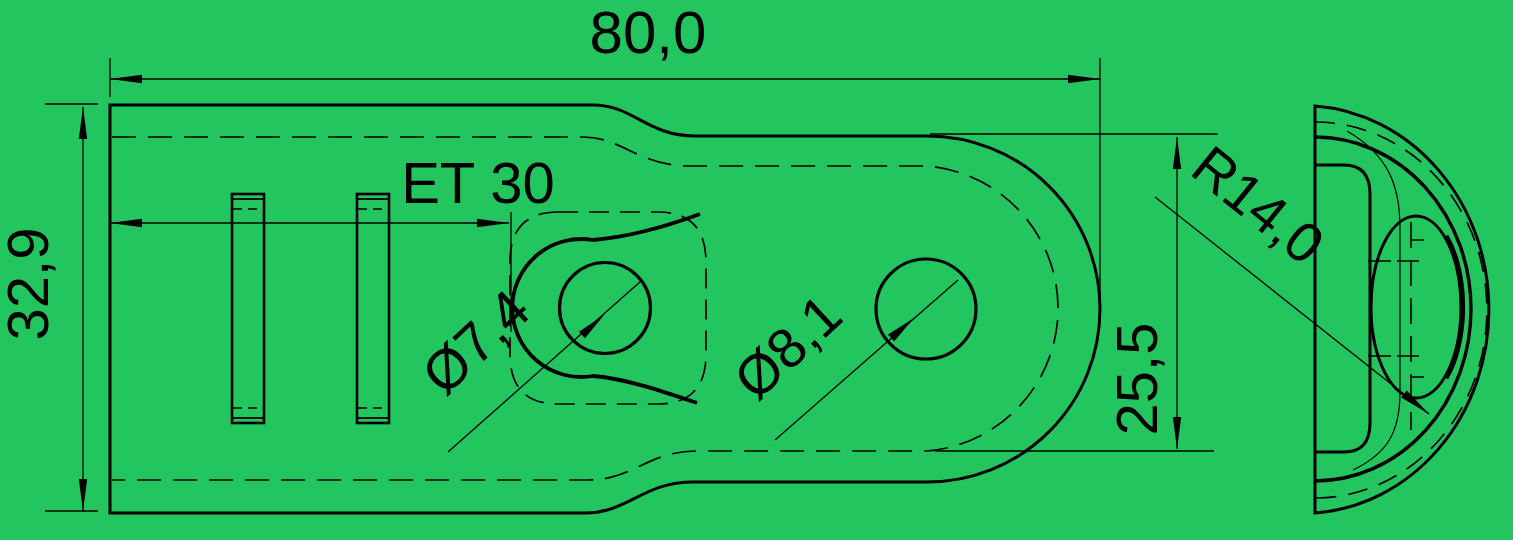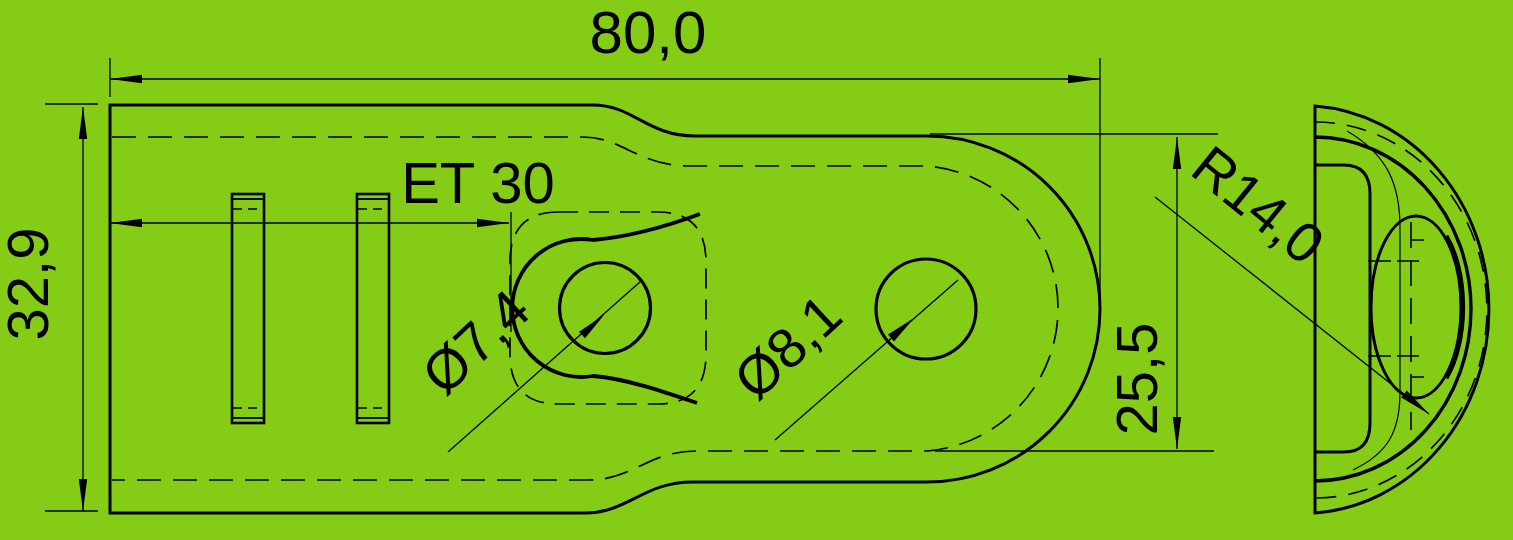--- a/index.html
+++ b/index.html
@@ -1,16 +1,16 @@
 <!DOCTYPE html>
 <html><head>
 <meta charset="utf-8">
 <style>
   html,body{margin:0;padding:0;background:#ffffff;}
-  .stage{width:1513px;height:540px;background:#84cc16;position:relative;overflow:hidden;}
+  .stage{width:1513px;height:540px;background:#22c55e;position:relative;overflow:hidden;}
   svg{display:block;}
   text{font-family:"Liberation Sans","DejaVu Sans",sans-serif;fill:#000;}
   .dim-txt{font-size:58px;}
   .dim-txt-sm{font-size:56px;}
   .dim-txt-lg{font-size:60px;}
 </style>
 </head>
 <body>
 
 <div class="stage">

